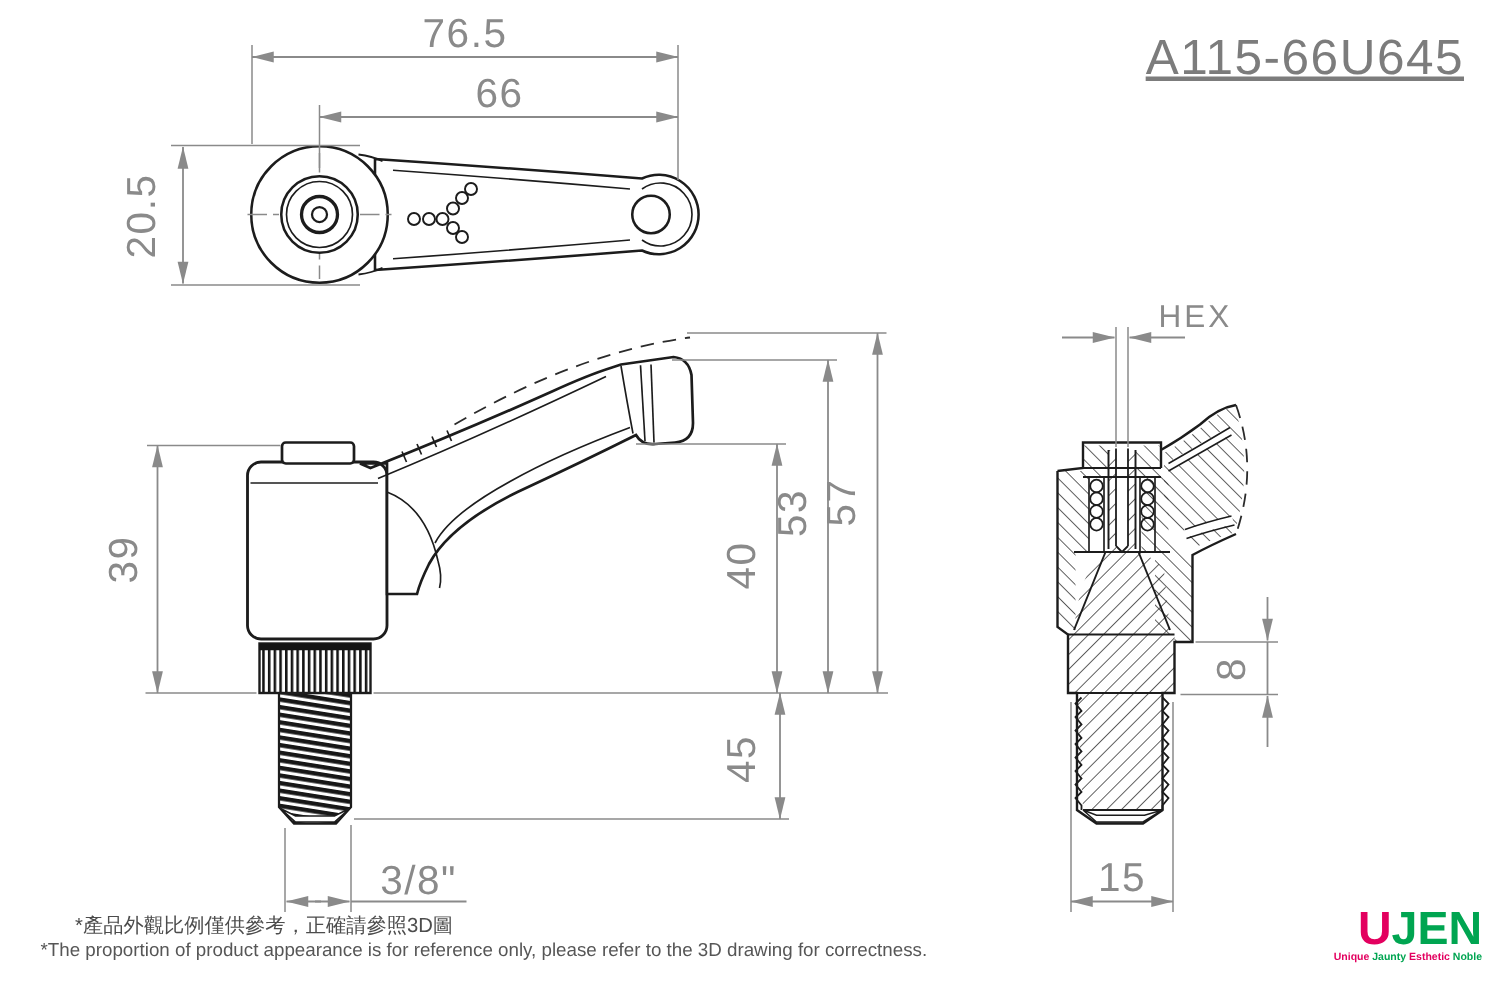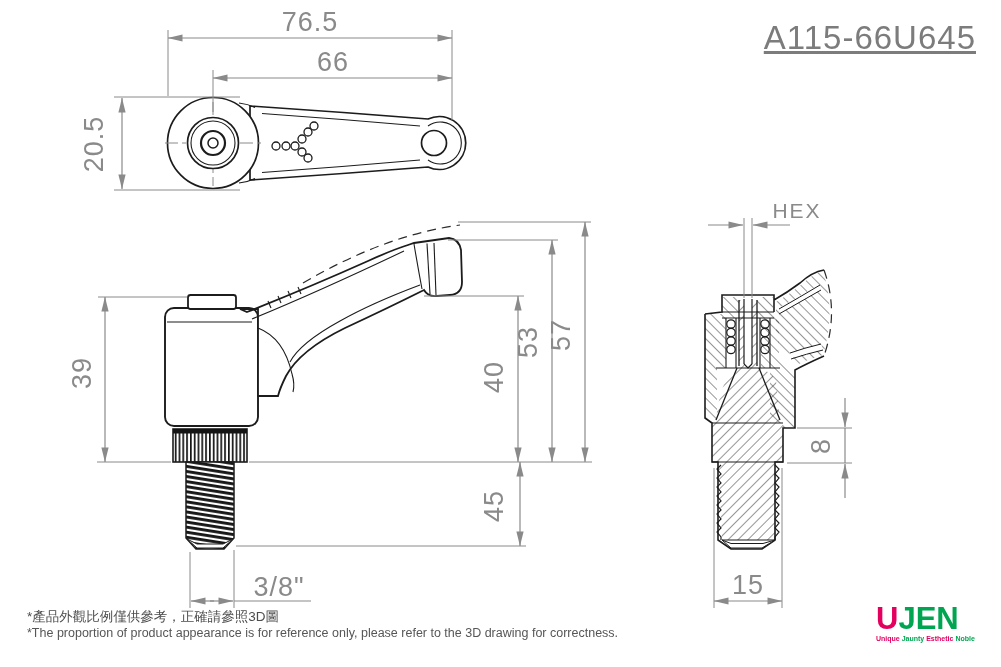--- a/index.html
+++ b/index.html
@@ -10,23 +10,23 @@
   .dim-text.small{font-size:21px;letter-spacing:2px;}
   .dim-line{stroke:#8a8a8a;stroke-width:1.2;fill:none;}
   .ext-line{stroke:#8a8a8a;stroke-width:1;fill:none;}
   .cline{stroke:#8a8a8a;stroke-width:1;fill:none;stroke-dasharray:13 4 4 4;}
   .part{stroke:#1c1c1c;fill:#fff;}
   .pline{stroke:#1c1c1c;fill:none;}
   .dash{stroke:#2b2b2b;stroke-width:1.2;fill:none;stroke-dasharray:9 6;}
   #part-number{position:absolute;top:19px;right:25px;color:#7c7c7c;font-size:33px;
                letter-spacing:1px;white-space:nowrap;text-decoration:underline;}
   #footer-notes{position:absolute;left:27px;top:609px;color:#4c4c4c;line-height:1.25;}
-  #footer-notes .zh{font-size:13.5px;}
+  #footer-notes .zh{font-size:13.5px;margin-left:23px;}
   #footer-notes .en{font-size:12.5px;color:#565656;}
-  #logo{position:absolute;left:876px;top:603px;width:112px;}
+  #logo{position:absolute;left:876px;top:603px;width:112px;text-align:right;}
   #logo .brand{font-size:31px;font-weight:bold;letter-spacing:0px;line-height:1;white-space:nowrap;}
   #logo .tagline{font-size:7px;font-weight:bold;white-space:nowrap;margin-top:1px;letter-spacing:0px;}
 </style>
 </head>
 <body>
 
 <div id="stage">
 
 <svg width="1001" height="667" viewBox="0 0 1001 667">
   <defs>

